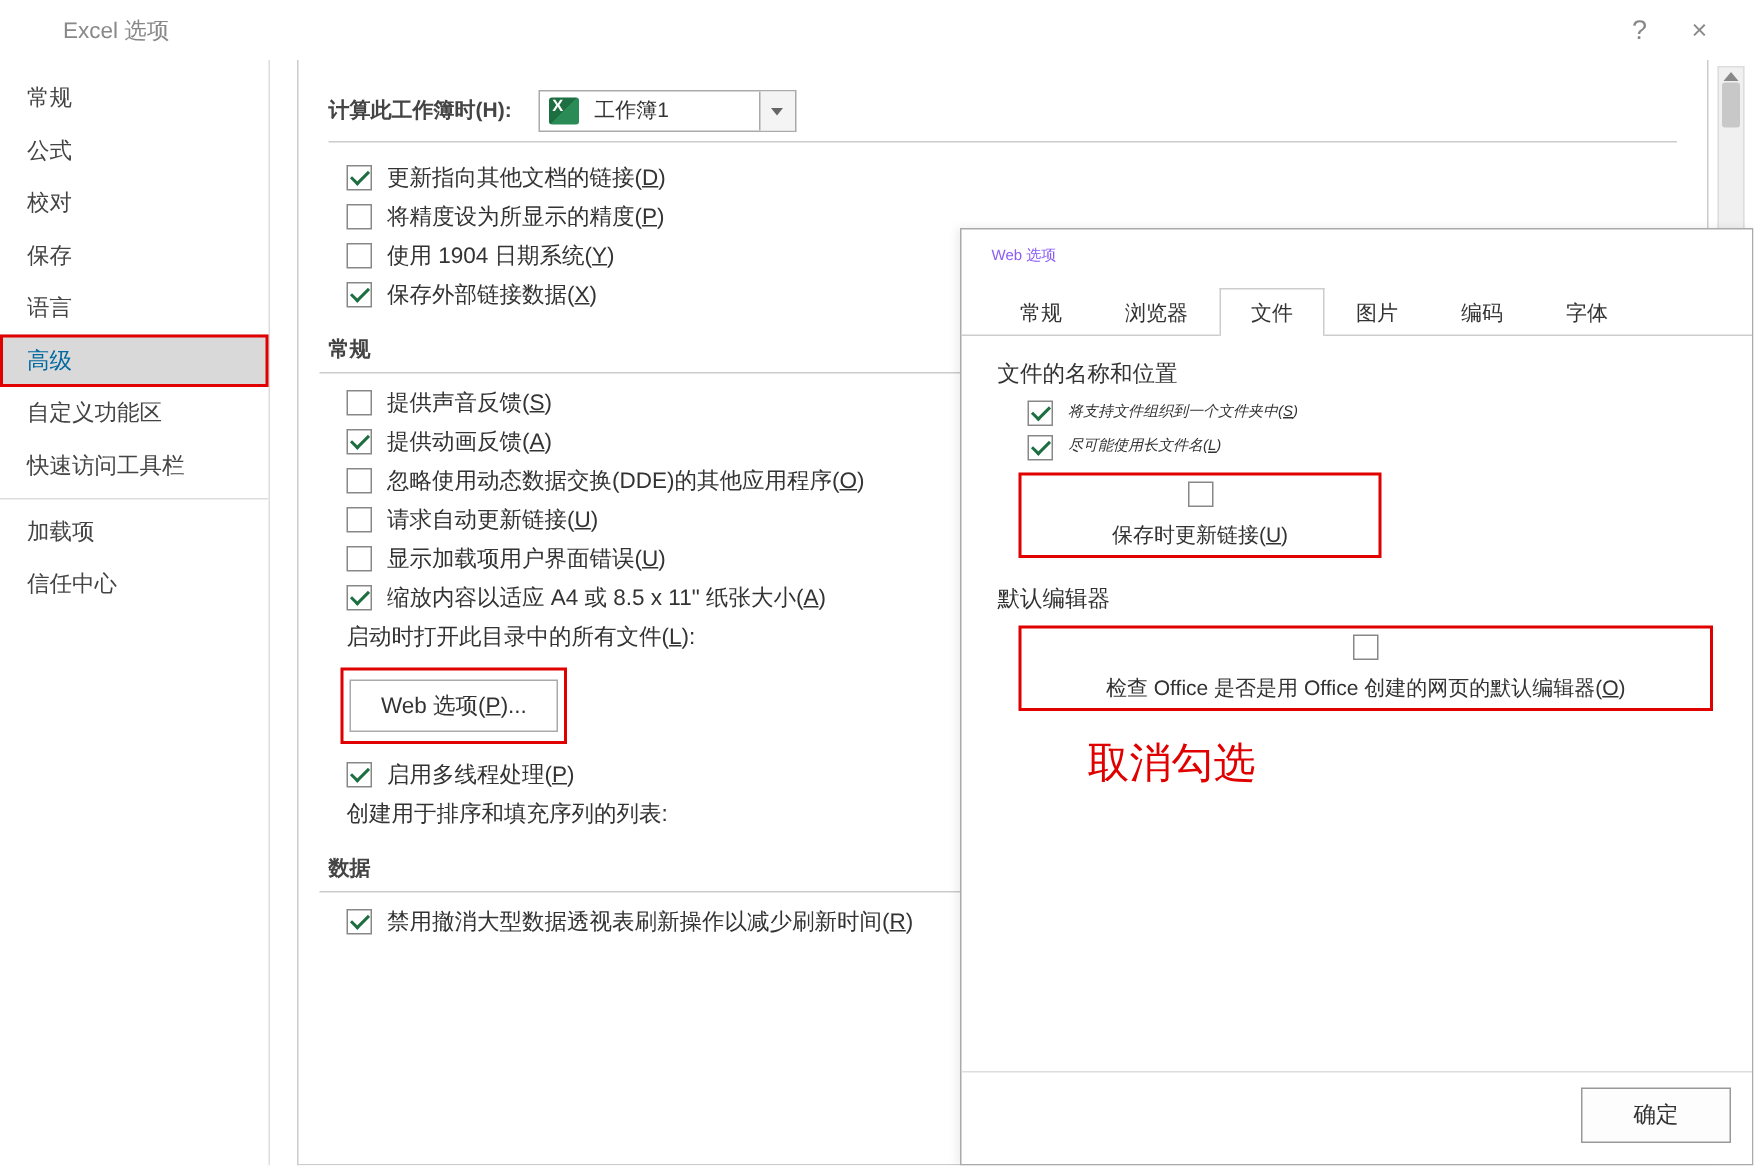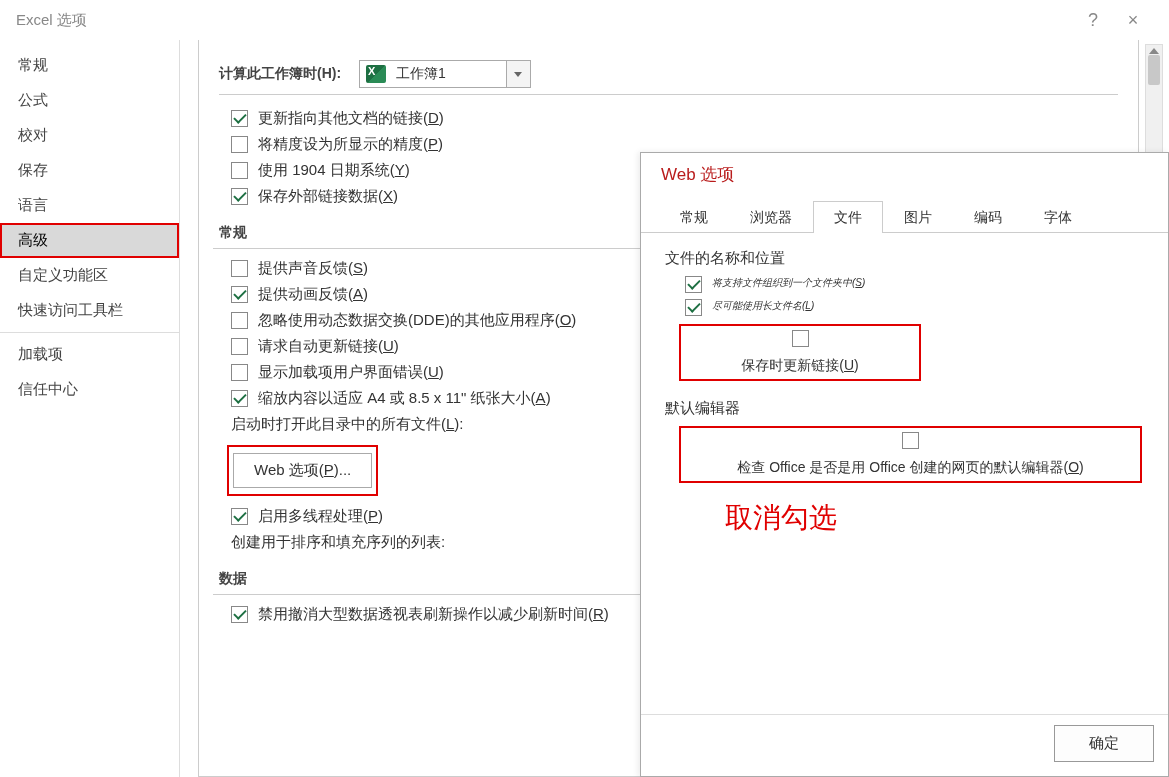--- a/index.html
+++ b/index.html
@@ -14,20 +14,21 @@
     overflow: hidden;
     position: relative;
   }
   .titlebar {
     height: 40px;
     display: flex;
     align-items: center;
     padding: 0 16px;
     color: #888;
     font-size: 15px;
+    margin-left: 26px;
   }
   .titlebar .spacer { flex: 1; }
   .titlebar .tbtn {
     width: 40px; text-align: center; font-size: 18px; color: #888;
   }
   .body {
     display: flex;
     height: calc(100% - 40px);
   }
   .sidebar {
@@ -36,21 +37,21 @@
     padding-top: 8px;
   }
   .sidebar-item {
     padding: 8px 18px;
     font-size: 15px;
     color: #444;
     cursor: pointer;
   }
   .sidebar-item.selected {
     background: #d9d9d9;
-    color: #000000;
+    color: #0369a1;
   }
   .sidebar-item.highlight {
     outline: 2px solid #e00000;
     outline-offset: -2px;
   }
   .sidebar-divider {
     border-top: 1px solid #ddd;
     margin: 4px 0;
   }
   .content {
@@ -202,22 +203,22 @@
     left: 640px; top: 152px;
     right: 0; bottom: 0;
     background: #fff;
     border: 1px solid #aaa;
     box-shadow: -2px 0 6px rgba(0,0,0,0.08);
     display: flex;
     flex-direction: column;
   }
   .dialog-title {
     padding: 10px 18px 14px 20px;
-    font-size: 17px;
-    color: #b91c1c;
+    font-size: 10px;
+    color: #8b5cf6;
   }
   .tabs-row {
     display: flex;
     gap: 0;
     padding-left: 18px;
     border-bottom: 1px solid #ccc;
   }
   .tab {
     padding: 7px 20px 6px 20px;
     border: 1px solid transparent;

